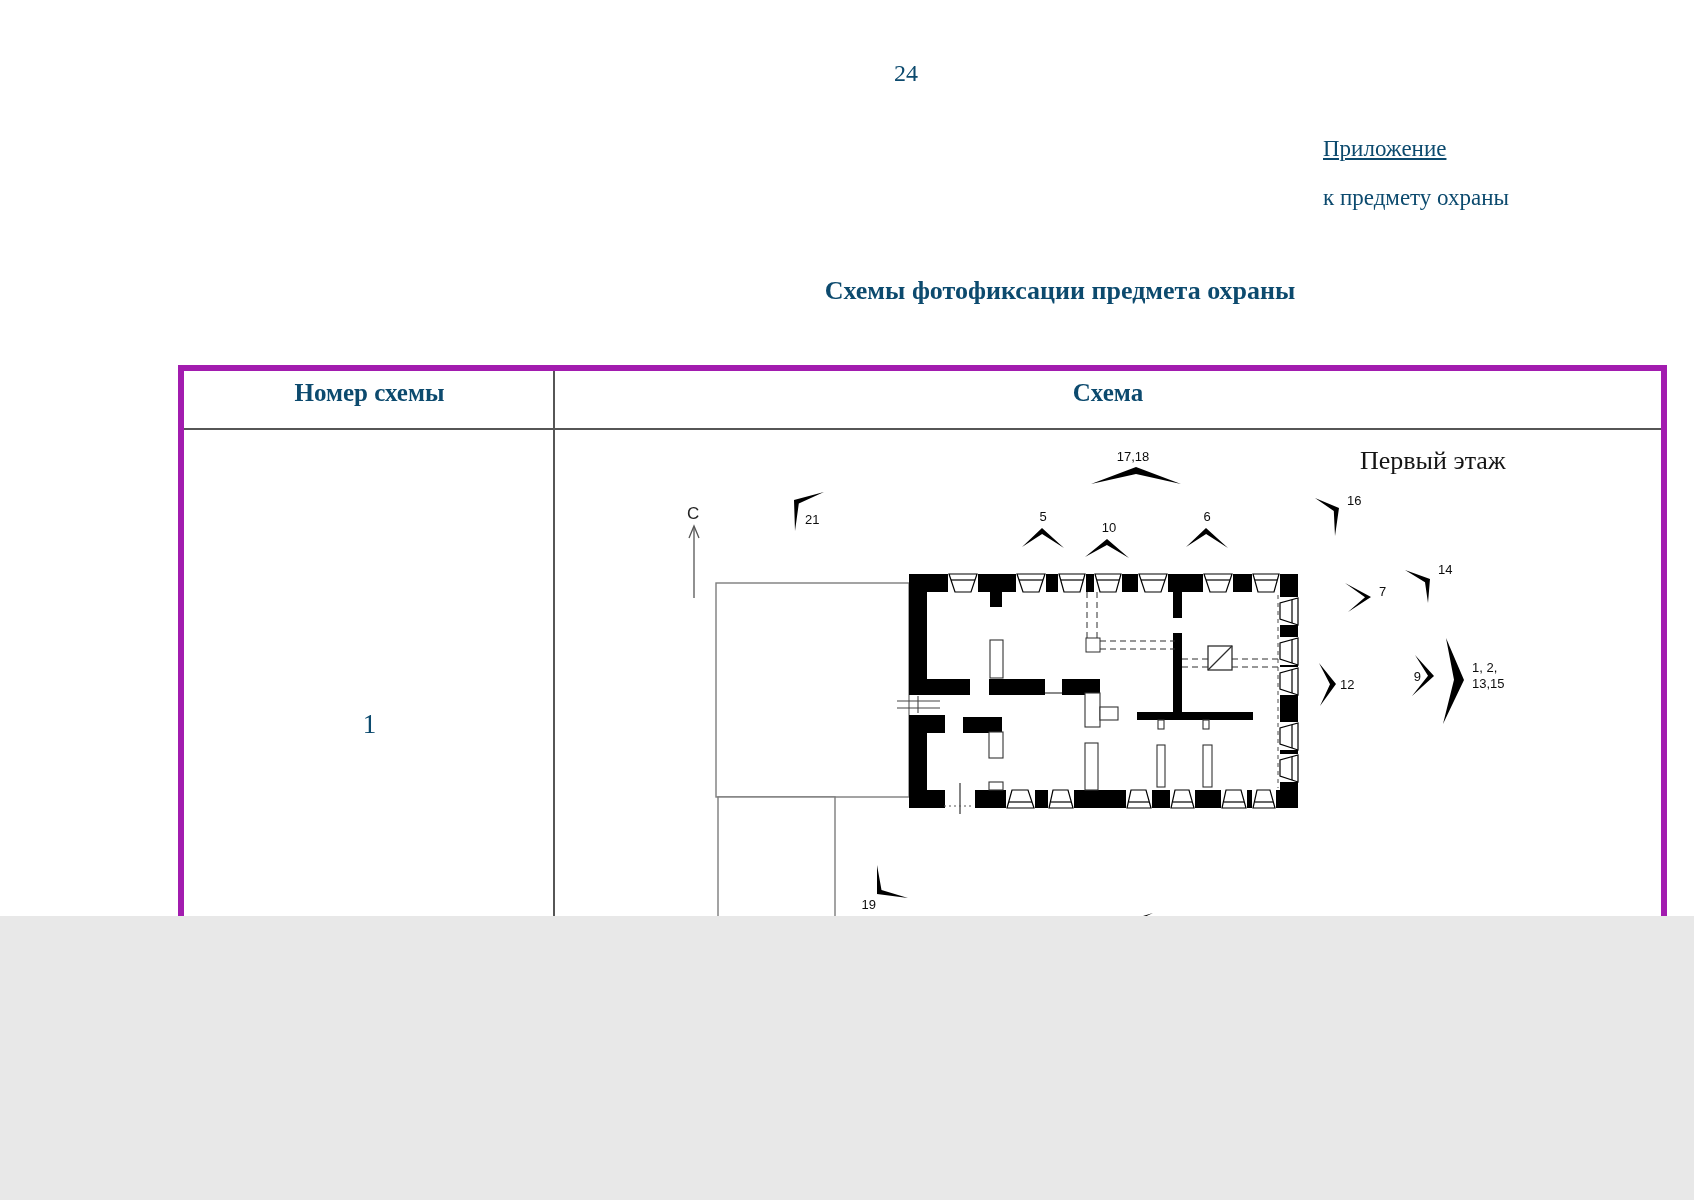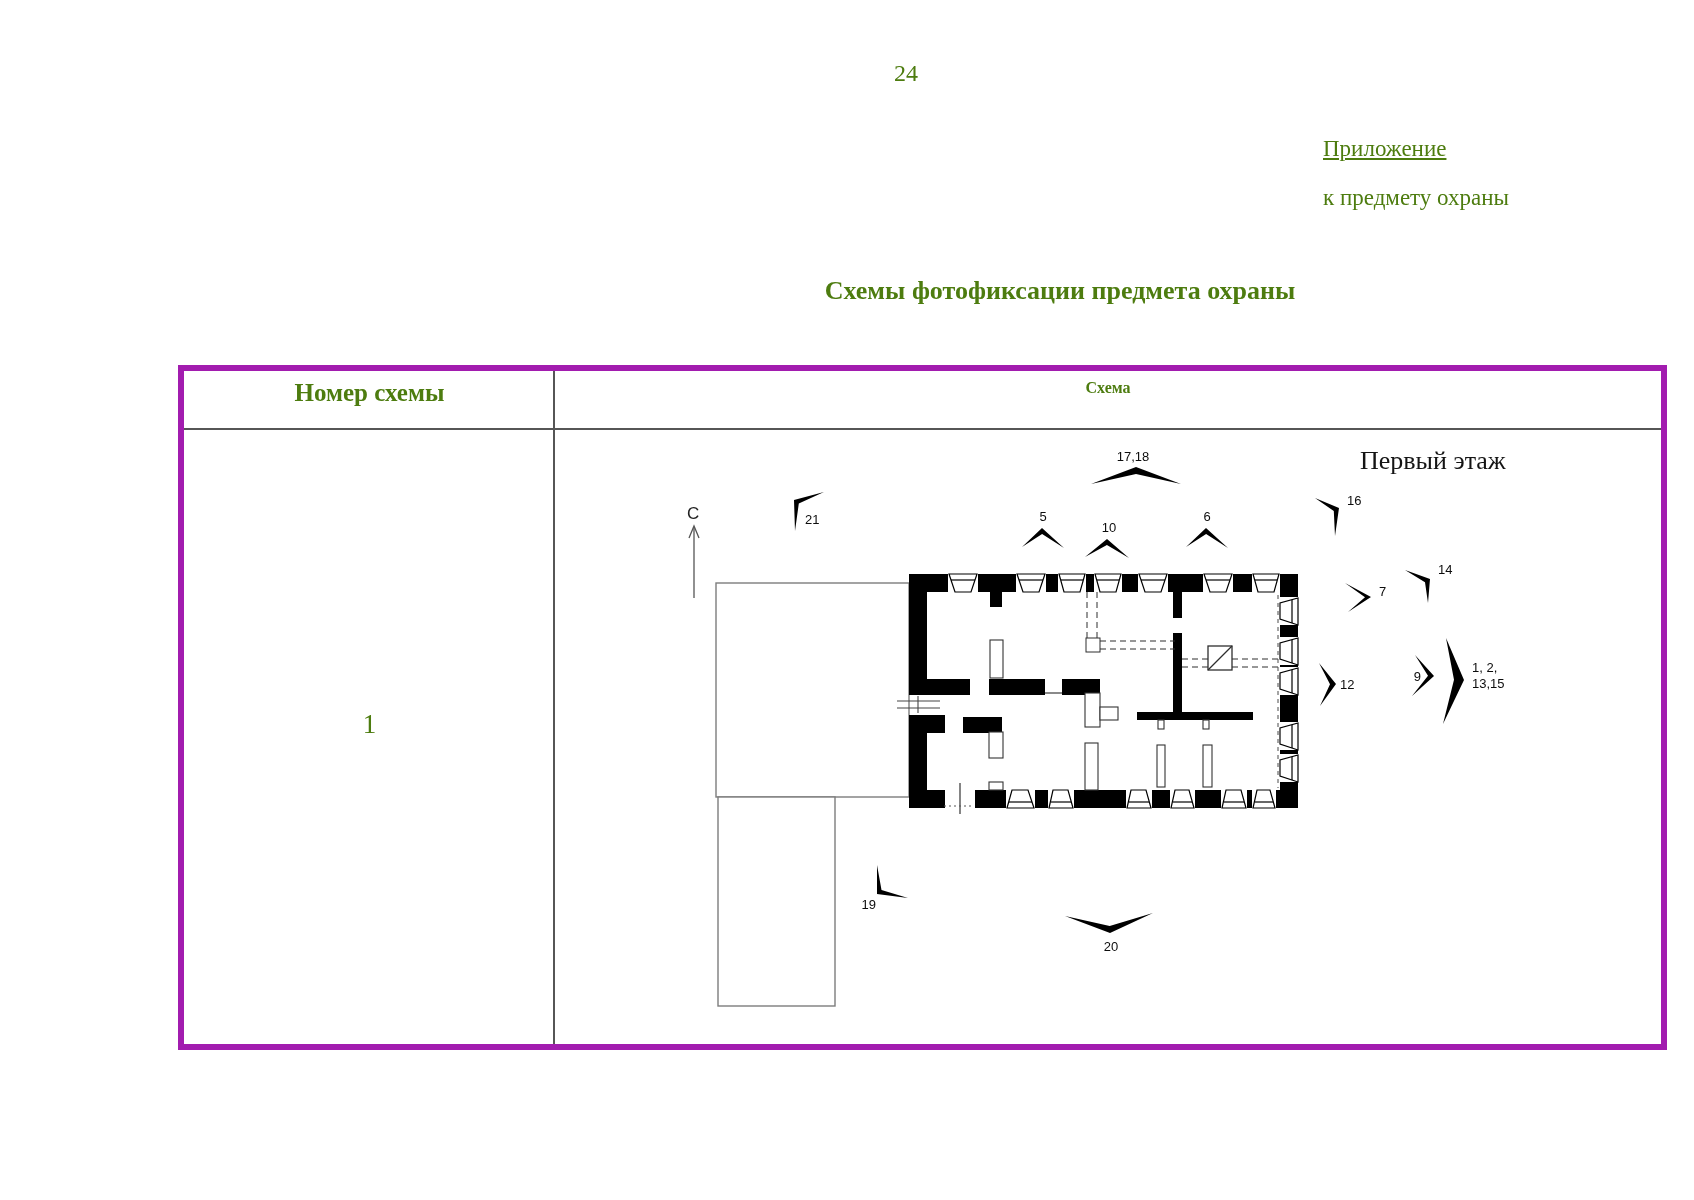--- a/index.html
+++ b/index.html
@@ -1,28 +1,28 @@
 <!DOCTYPE html>
 <html><head>
 <meta charset="utf-8">
 <style>
   html,body{margin:0;padding:0;background:#e8e8e8;}
-  #page{position:relative;width:1694px;height:1200px;background:#ffffff;overflow:hidden;
-        font-family:"Liberation Serif","DejaVu Serif",serif;color:#4d7c0f;}
+  #page{position:relative;width:1694px;height:916px;background:#ffffff;overflow:hidden;
+        font-family:"Liberation Serif","DejaVu Serif",serif;color:#0c4a6e;}
   .abs{position:absolute;}
   #page-number{left:846px;top:60px;width:120px;text-align:center;font-size:24px;}
   .annex-note{left:1323px;font-size:23px;white-space:nowrap;}
   #note-line1{top:136px;text-decoration:underline;}
   #note-line2{top:185px;}
   #doc-title{left:700px;top:276px;width:720px;text-align:center;font-weight:bold;font-size:26px;white-space:nowrap;}
   #main-table{left:178px;top:365px;width:1477px;height:673px;border:6px solid #a21caf;}
   #header-sep{left:0;right:0;top:57px;height:2px;background:#565656;}
   #col-divider{left:369px;top:0;bottom:0;width:2px;background:#565656;}
   #col1-header{left:0;top:8px;width:371px;text-align:center;font-weight:bold;font-size:25px;}
-  #col2-header{left:371px;top:8px;right:0;text-align:center;font-weight:bold;font-size:16px;}
+  #col2-header{left:371px;top:8px;right:0;text-align:center;font-weight:bold;font-size:25px;}
   #row1-number{left:0;top:338px;width:371px;text-align:center;font-size:27px;}
   #plan-svg{left:549px;top:424px;}
   .marker-label{font-family:"Liberation Sans","DejaVu Sans",sans-serif;font-size:13px;fill:#0d0d0d;}
   .plan-serif{font-family:"Liberation Serif","DejaVu Serif",serif;font-size:26px;fill:#141414;}
   .north-c{font-family:"Liberation Sans","DejaVu Sans",sans-serif;font-size:17px;fill:#222;}
 </style>
 </head>
 <body>
 
 <div id="page">

